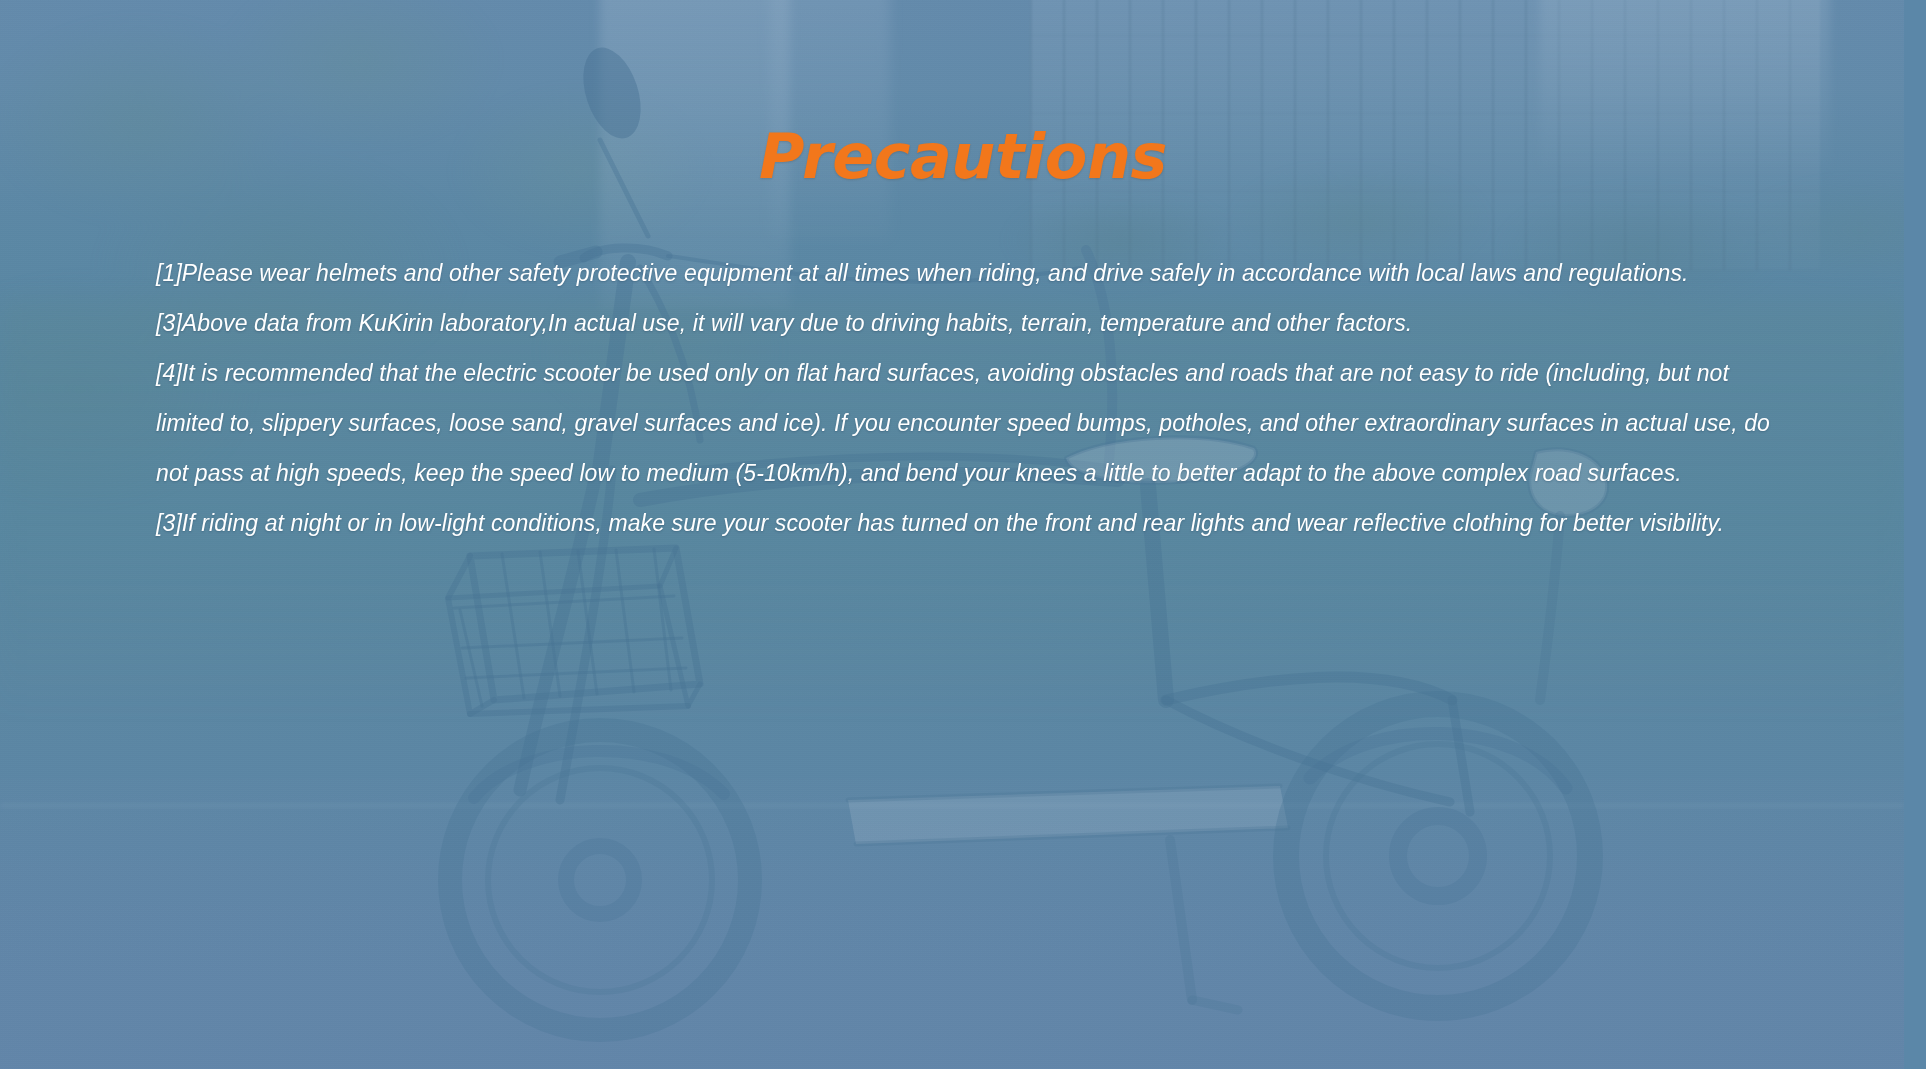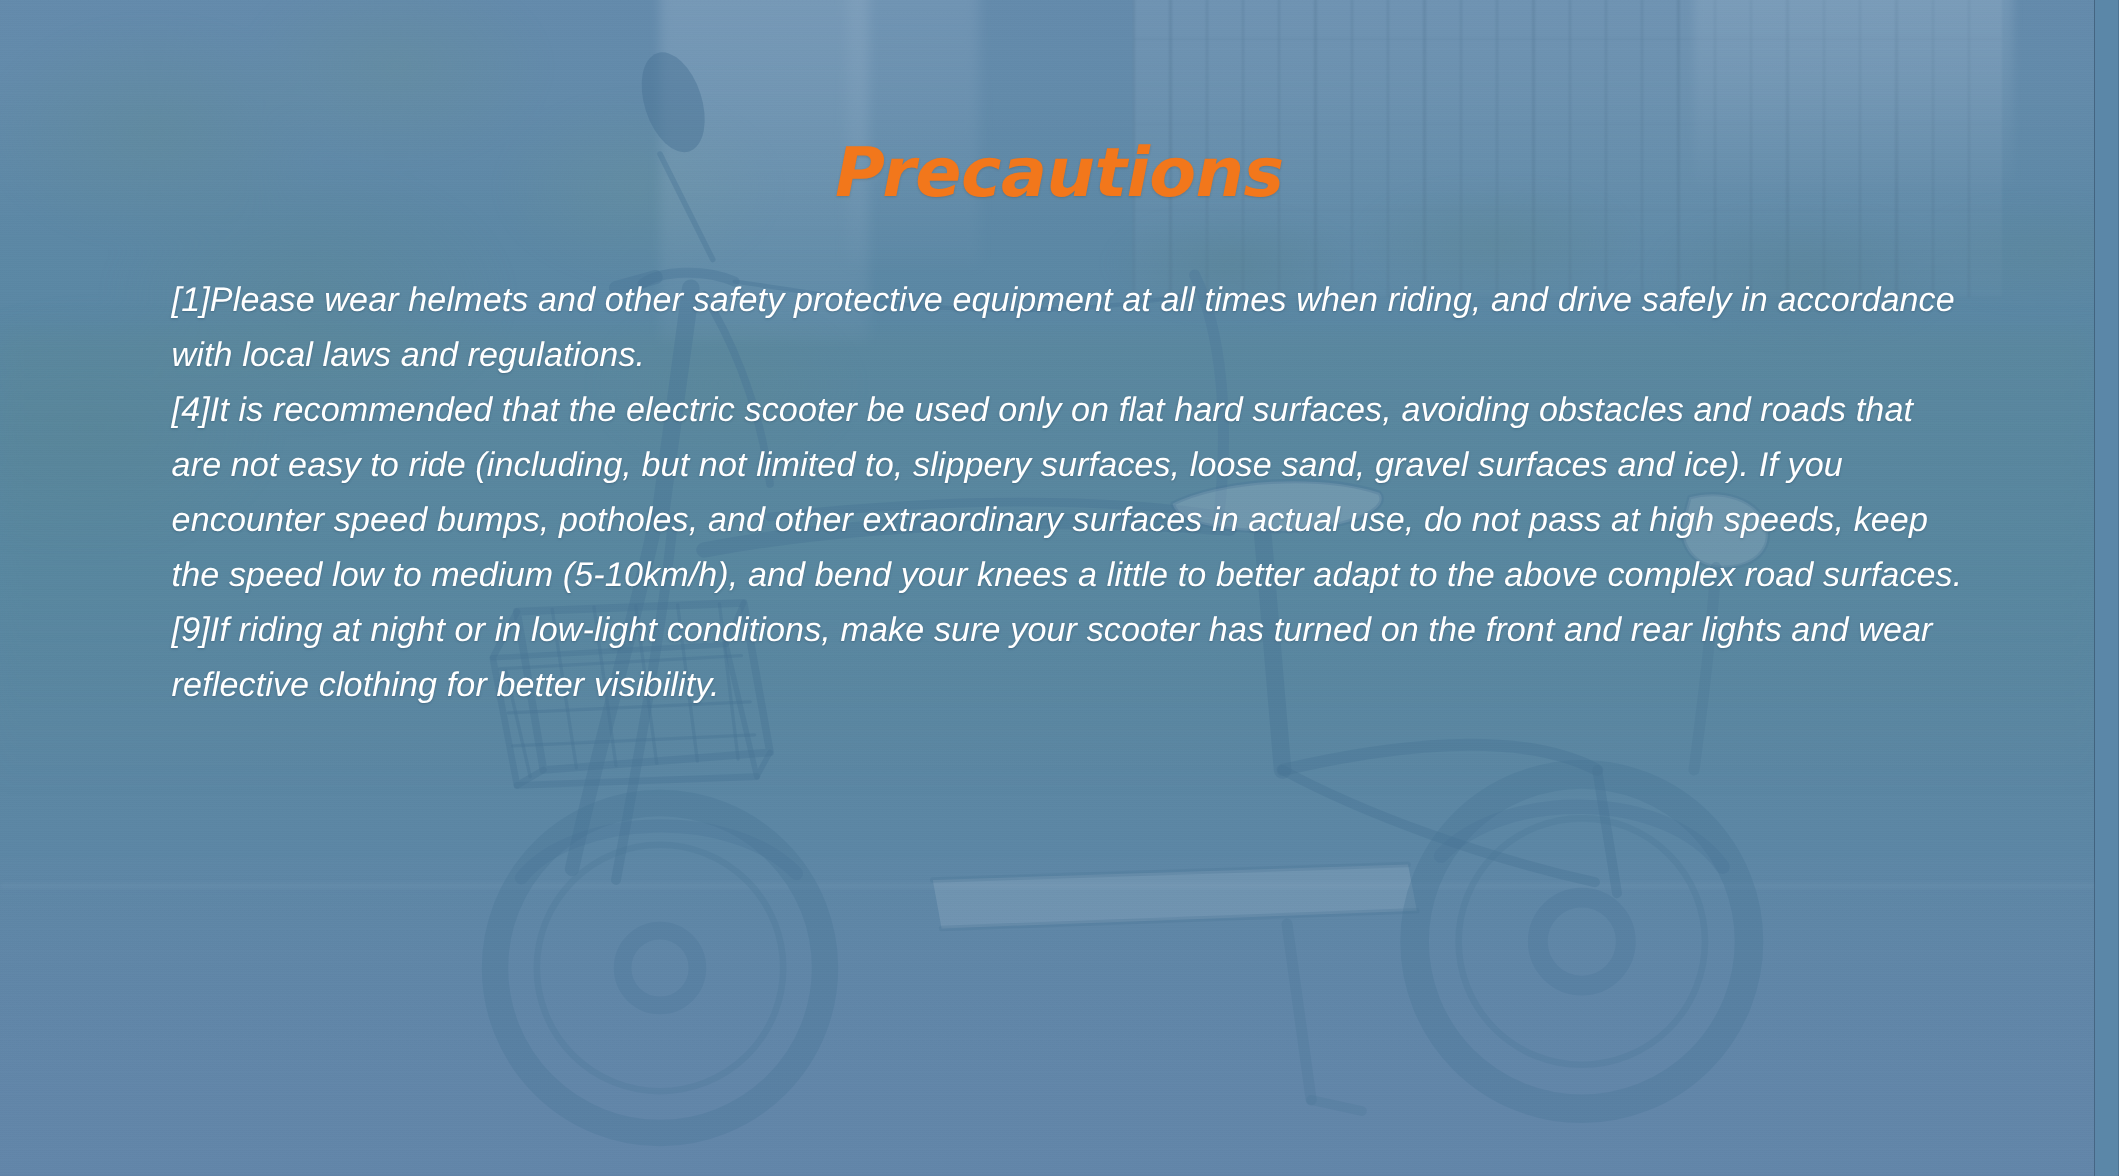--- a/index.html
+++ b/index.html
@@ -174,21 +174,21 @@
 
   .body-block {
     position: absolute;
     left: 156px;
     top: 248px;
     width: 1628px;
   }
 
   .para {
     color: #ffffff;
-    font-size: 31px;
+    font-size: 23px;
     font-style: italic;
     line-height: 50px;
     letter-spacing: .1px;
     text-shadow: 0 1px 2px rgba(30,60,85,.35);
     font-family: "Liberation Sans", sans-serif;
     margin: 0;
     white-space: pre-wrap;
   }
 </style>
 </head>
@@ -284,18 +284,19 @@
     <div class="bg-wash"></div>
     <div class="bg-grain"></div>
   </div>
 
   <div class="content">
 
     <div class="slide-title">Precautions</div>
 
     <div class="body-block">
       <p class="para">[1]Please wear helmets and other safety protective equipment at all times when riding, and drive safely in accordance with local laws and regulations.</p>
+      <p class="para">[3]Above data from KuKirin laboratory,In actual use, it will vary due to driving habits, terrain, temperature and other factors.</p>
       <p class="para">[4]It is recommended that the electric scooter be used only on flat hard surfaces, avoiding obstacles and roads that are not easy to ride (including, but not limited to, slippery surfaces, loose sand, gravel surfaces and ice). If you encounter speed bumps, potholes, and other extraordinary surfaces in actual use, do not pass at high speeds, keep the speed low to medium (5-10km/h), and bend your knees a little to better adapt to the above complex road surfaces.</p>
-      <p class="para">[9]If riding at night or in low-light conditions, make sure your scooter has turned on the front and rear lights and wear reflective clothing for better visibility.</p>
+      <p class="para">[3]If riding at night or in low-light conditions, make sure your scooter has turned on the front and rear lights and wear reflective clothing for better visibility.</p>
     </div>
 
   </div>
 </div>
 
 </body></html>

